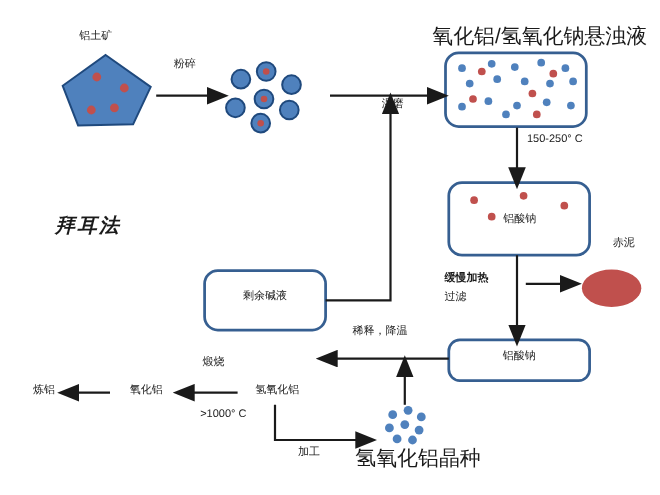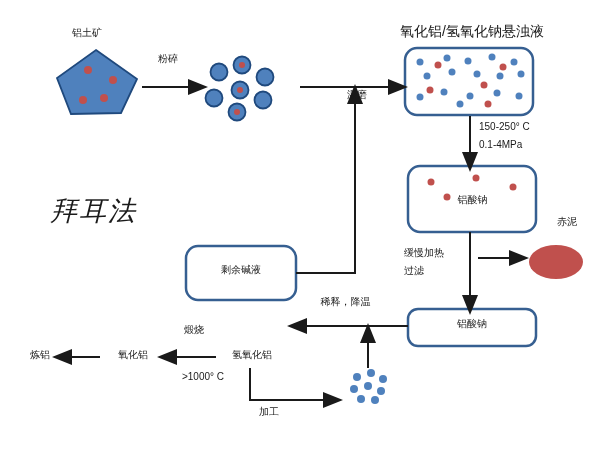--- a/index.html
+++ b/index.html
@@ -6,25 +6,25 @@
   #stage {
     position:relative; width:600px; height:450px; background:#ffffff;
     font-family:"Liberation Sans","DejaVu Sans",sans-serif; color:#1a1a1a;
     overflow:hidden;
   }
   #diagram-svg { position:absolute; left:0; top:0; }
   .label {
     position:absolute; font-size:10px; line-height:1.2; white-space:nowrap;
   }
   .center { text-align:center; }
-  .small { font-size:14px; }
+  .small { font-size:19px; }
   .title {
     position:absolute; left:50px; top:193px; width:120px;
     font-family:"Liberation Serif","DejaVu Serif",serif;
-    font-style:italic; font-weight:400; font-size:27px; letter-spacing:2px;
+    font-style:italic; font-weight:700; font-size:18px; letter-spacing:2px;
   }
   
   .node-box { fill:#ffffff; stroke:var(--box-border-blue,#365F91); stroke-width:2.5; }
   .shape-blue { fill:var(--shape-blue,#4F81BD); stroke:var(--shape-blue-dark,#1F497D); stroke-width:1.8; }
   .dot-blue { fill:var(--shape-blue,#4F81BD); }
   .dot-red { fill:var(--dot-red,#C0504D); }
   .red-mud { fill:var(--red-mud-fill,#C0504D); }
   .flow { stroke:var(--line-black,#1a1a1a); stroke-width:2; fill:none; }
 </style>
 </head>
@@ -127,28 +127,28 @@
     <path class="flow" d="M368,368 L368,339" marker-end="url(#ah)"></path>
   </svg>
 
   <div class="title">拜耳法</div>
 
   <div class="label center" style="left:42px;top:27px;width:90px;">铝土矿</div>
   <div class="label center" style="left:140px;top:53px;width:56px;">粉碎</div>
   <div class="label center" style="left:329px;top:53px;width:56px;margin-top:36px;">湿磨</div>
   <div class="label center small" style="left:393px;top:23px;width:158px;">氧化铝/氢氧化钠悬浊液</div>
   <div class="label" style="left:479px;top:121px;width:100px;">150-250° C</div>
-  <div class="label" style="left:479px;top:139px;width:100px;">0.1-4MPa</div>
   <div class="label center" style="left:430px;top:194px;width:85px;">铝酸钠</div>
   <div class="label" style="left:541px;top:216px;width:50px;margin-left:16px;">赤泥</div>
-  <div class="label" style="left:404px;top:247px;width:62px;">缓慢加热</div>
+  <div class="label" style="left:404px;top:247px;width:62px;font-weight:bold;">缓慢加热</div>
   <div class="label" style="left:404px;top:265px;width:62px;font-family:Liberation Serif, serif;">过滤</div>
   <div class="label center" style="left:298px;top:296px;width:95px;">稀释，降温</div>
   <div class="label center" style="left:408px;top:318px;width:128px;">铝酸钠</div>
   <div class="label center" style="left:216px;top:349px;width:72px;">氢氧化铝</div>
   <div class="label center" style="left:186px;top:264px;width:110px;">剩余碱液</div>
   <div class="label center" style="left:168px;top:324px;width:52px;">煅烧</div>
   <div class="label center" style="left:158px;top:371px;width:90px;">&gt;1000° C</div>
   <div class="label center" style="left:103px;top:349px;width:60px;">氧化铝</div>
   <div class="label center" style="left:16px;top:349px;width:48px;">炼铝</div>
-  <div class="label center" style="left:244px;top:406px;width:50px;">加工</div>
+  <div class="label center" style="left:256px;top:406px;width:50px;">加工</div>
+  <div class="label center small" style="left:323px;top:407px;width:96px;">氢氧化铝晶种</div>
 
 </div>
 
 </body></html>

